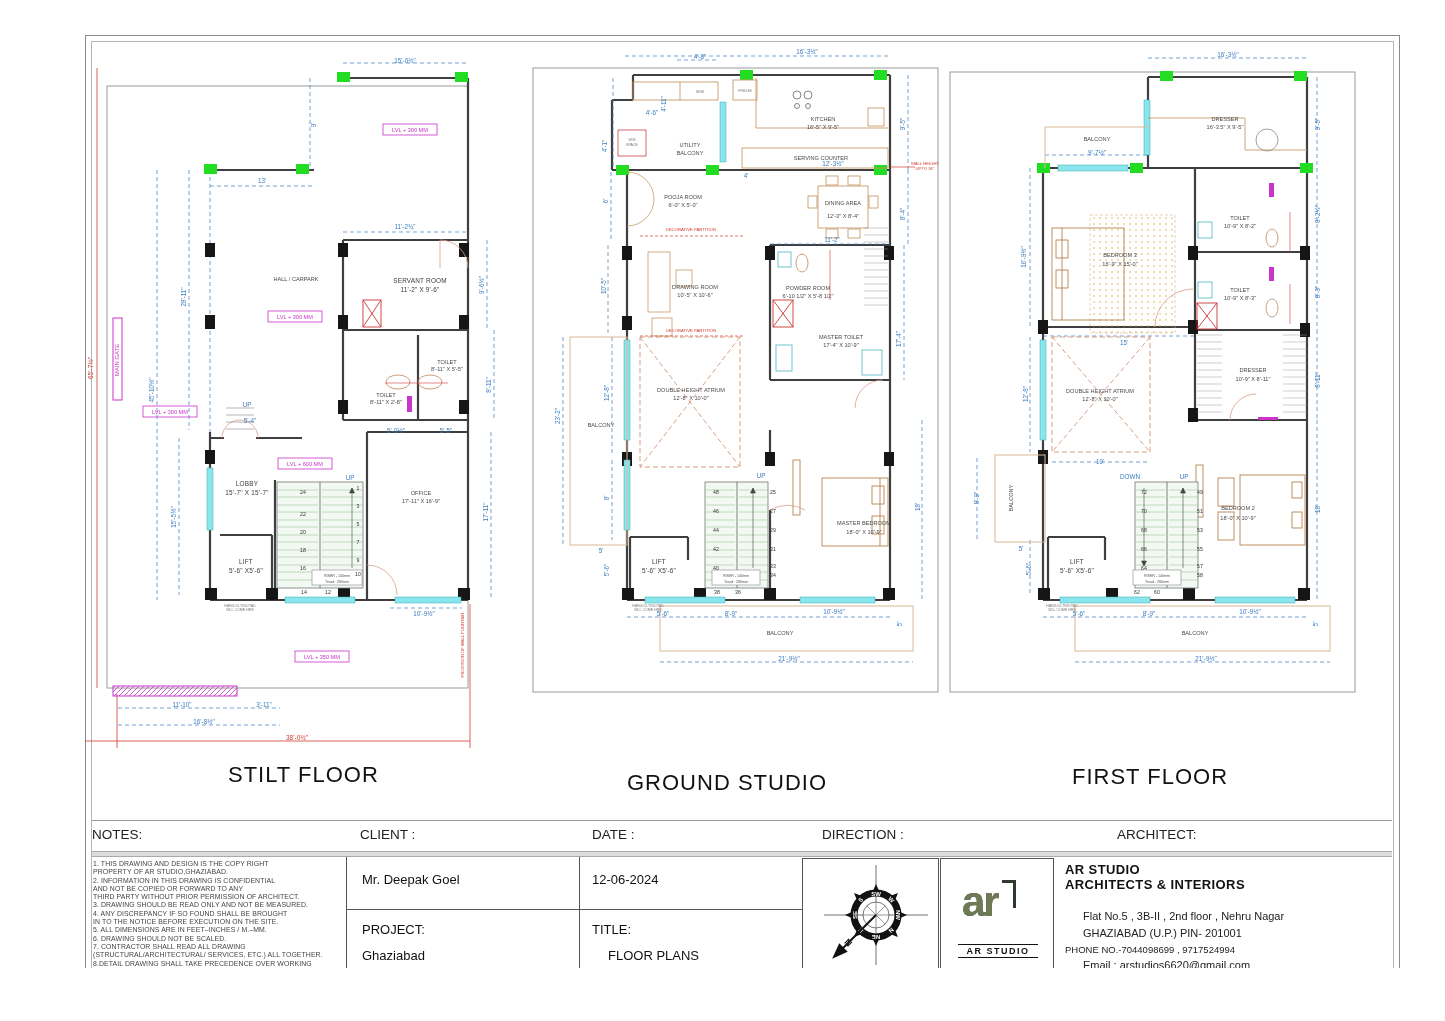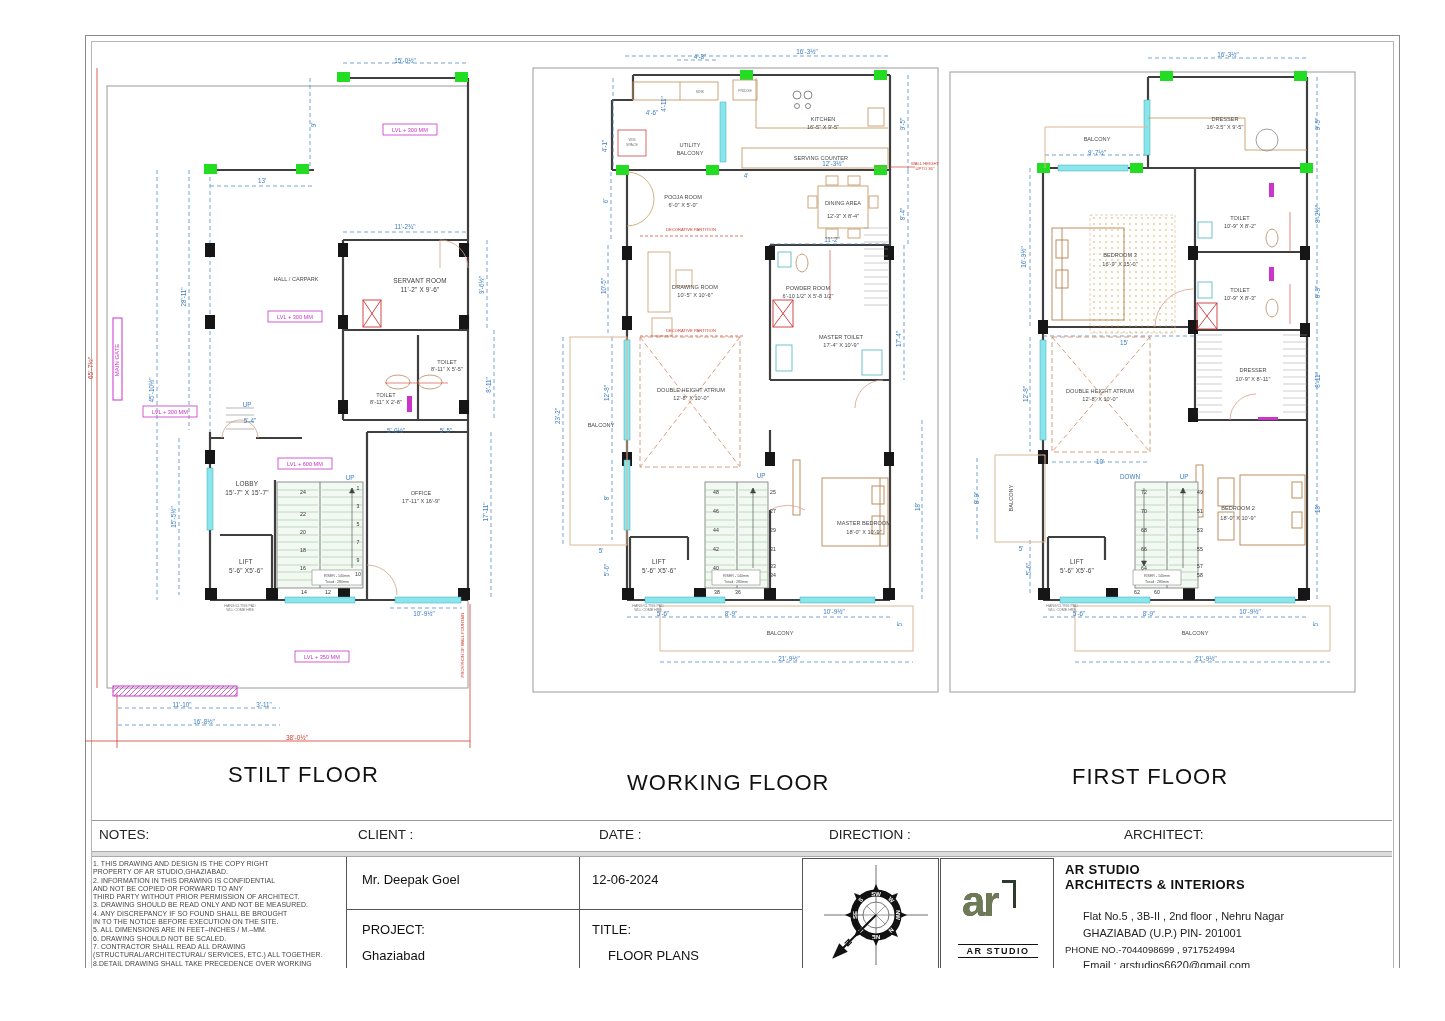--- a/index.html
+++ b/index.html
@@ -13,21 +13,21 @@
   .room{font-size:6.4px;fill:#3a3a3a;text-anchor:middle;letter-spacing:.2px;}
   .rs{font-size:5.6px;fill:#4a4a4a;text-anchor:middle;}
   .lvl{font-size:5.6px;fill:#c835c8;text-anchor:middle;}
   .redt{font-size:4.2px;fill:#d23b2f;text-anchor:middle;}
   .stairn{font-size:5.2px;fill:#333;text-anchor:middle;}
   .tiny{font-size:3.6px;fill:#777;text-anchor:middle;}
   .boxt{font-size:3.6px;fill:#555;text-anchor:middle;}
   .floor-title{position:absolute;font-size:22px;color:#111;letter-spacing:1px;}
   
   .tb-topline{position:absolute;left:92px;top:820px;width:1300px;height:0;border-top:1.4px solid #999;}
-  .tb-head{position:absolute;top:827px;font-size:13.5px;color:#222;margin-left:7px;}
+  .tb-head{position:absolute;top:827px;font-size:13.5px;color:#222;}
   .tb-thick{position:absolute;left:92px;top:851px;width:1300px;height:4px;background:#ddd;border-top:1px solid #aaa;border-bottom:1px solid #aaa;}
   .tb-v{position:absolute;top:857px;height:118px;width:0;border-left:1.2px solid #555;}
   .tb-hmid{position:absolute;left:346px;top:909px;width:456px;height:0;border-top:1.2px solid #555;}
   .notes{position:absolute;left:93px;top:860px;width:250px;font-size:6.9px;line-height:8.3px;color:#444;letter-spacing:.1px;}
   .cellA{position:absolute;font-size:13px;color:#111;}
   .dirbox{position:absolute;left:802px;top:858px;width:135px;height:118px;border:1.2px solid #555;}
   .logobox{position:absolute;left:940px;top:858px;width:112px;height:118px;border:1.2px solid #555;}
   .arch-name{position:absolute;left:1065px;top:860px;font-size:13px;font-weight:bold;color:#111;letter-spacing:.4px;line-height:15px;}
   .arch-addr{position:absolute;left:1065px;font-size:11px;color:#222;margin-left:18px;}
   .arch-small{position:absolute;left:1065px;font-size:9.5px;color:#222;}
@@ -550,26 +550,26 @@
       <text class="rs" x="1195" y="635">BALCONY</text>
       <text class="dim" x="1206" y="661">21'-9½"</text>
       <text class="dim" x="1250" y="614">10'-9½"</text>
       <text class="dim" x="1079" y="616">5'-6"</text>
       <text class="dim" x="1149" y="616">8'-9"</text>
       <text class="dim" transform="rotate(-90 1318 624)" x="1318" y="624">5'</text>
     </g>
   </svg>
 
   <div class="floor-title" style="left:228px;top:762px;">STILT FLOOR</div>
-  <div class="floor-title" style="left:627px;top:770px;">WORKING FLOOR</div>
+  <div class="floor-title" style="left:627px;top:770px;">GROUND STUDIO</div>
   <div class="floor-title" style="left:1072px;top:764px;">FIRST FLOOR</div>
 
   <div class="tb-topline"></div>
   <div class="tb-head" style="left:92px;">NOTES:</div>
-  <div class="tb-head" style="left:351px;">CLIENT :</div>
+  <div class="tb-head" style="left:360px;">CLIENT :</div>
   <div class="tb-head" style="left:592px;">DATE :</div>
   <div class="tb-head" style="left:822px;">DIRECTION :</div>
   <div class="tb-head" style="left:1117px;">ARCHITECT:</div>
   <div class="tb-thick"></div>
   <div class="tb-v" style="left:346px;"></div>
   <div class="tb-v" style="left:579px;"></div>
   <div class="tb-hmid"></div>
 
   <div class="notes">
     <div>1.    THIS DRAWING AND DESIGN IS THE COPY RIGHT</div>

